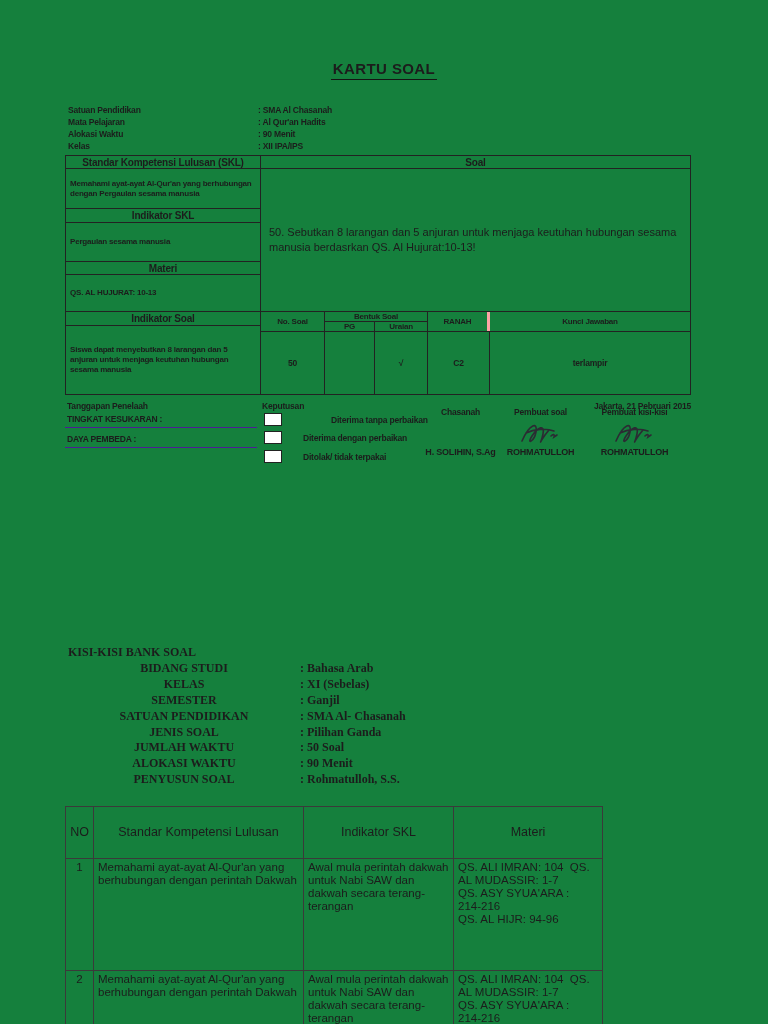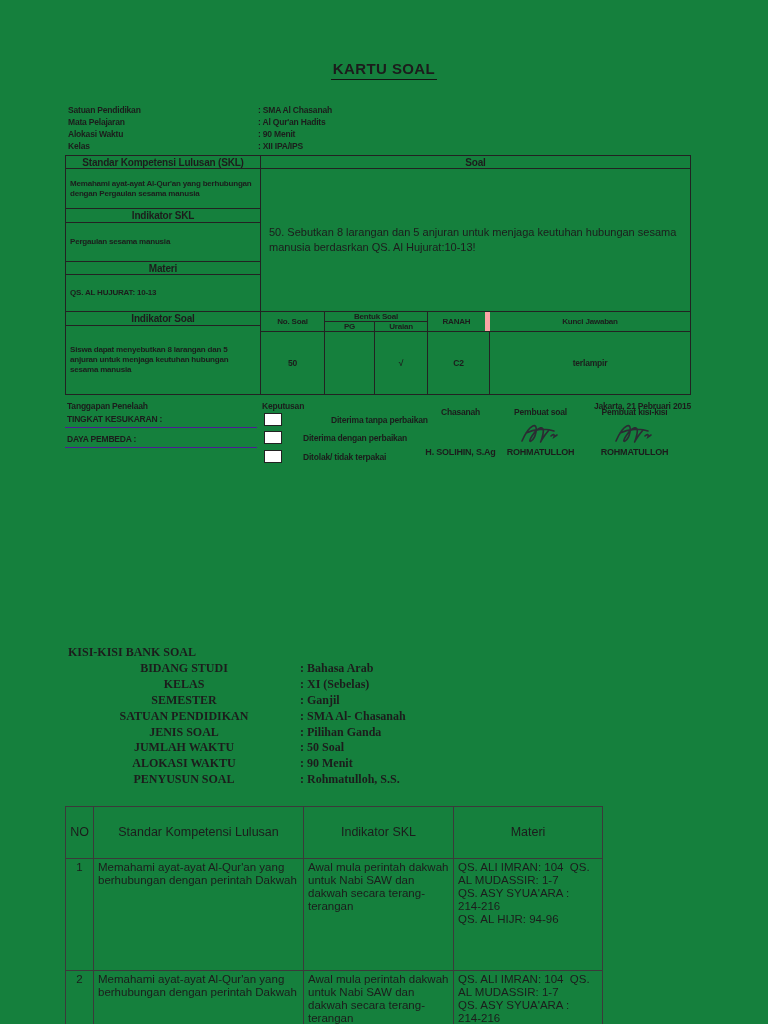--- a/index.html
+++ b/index.html
@@ -34,21 +34,21 @@
                font-size:11px; font-weight:normal; letter-spacing:0; line-height:15px;
                padding:2px 8px; }
   .subhead { height:20px; border-bottom:1px solid #222; display:flex; }
   .sh-cell { display:flex; align-items:center; justify-content:center; text-align:center; font-size:8px; }
   .sh-nosoal { width:64px; flex:0 0 64px; border-right:1px solid #222; }
   .sh-bentuk { width:103px; flex:0 0 103px; border-right:1px solid #222; display:flex; flex-direction:column; }
   .sh-bentuk-top { height:10px; border-bottom:1px solid #222; display:flex; align-items:center; justify-content:center; }
   .sh-bentuk-bot { height:10px; display:flex; }
   .sh-pg { width:50px; flex:0 0 50px; border-right:1px solid #222; display:flex; align-items:center; justify-content:center; }
   .sh-uraian { flex:1; display:flex; align-items:center; justify-content:center; }
-  .sh-ranah { width:62px; flex:0 0 62px; border-right:5px solid #fca5a5; }
+  .sh-ranah { width:62px; flex:0 0 62px; border-right:3px solid #fca5a5; }
   .sh-kunci { flex:1; }
   .valrow { height:62px; display:flex; font-size:8.5px; }
   .v-cell { display:flex; align-items:center; justify-content:center; border-right:1px solid #222; }
   .v-nosoal { width:64px; flex:0 0 64px; }
   .v-pg { width:50px; flex:0 0 50px; }
   .v-uraian { width:53px; flex:0 0 53px; }
   .v-ranah { width:62px; flex:0 0 62px; }
   .v-kunci { flex:1; border-right:none; }
 
   

